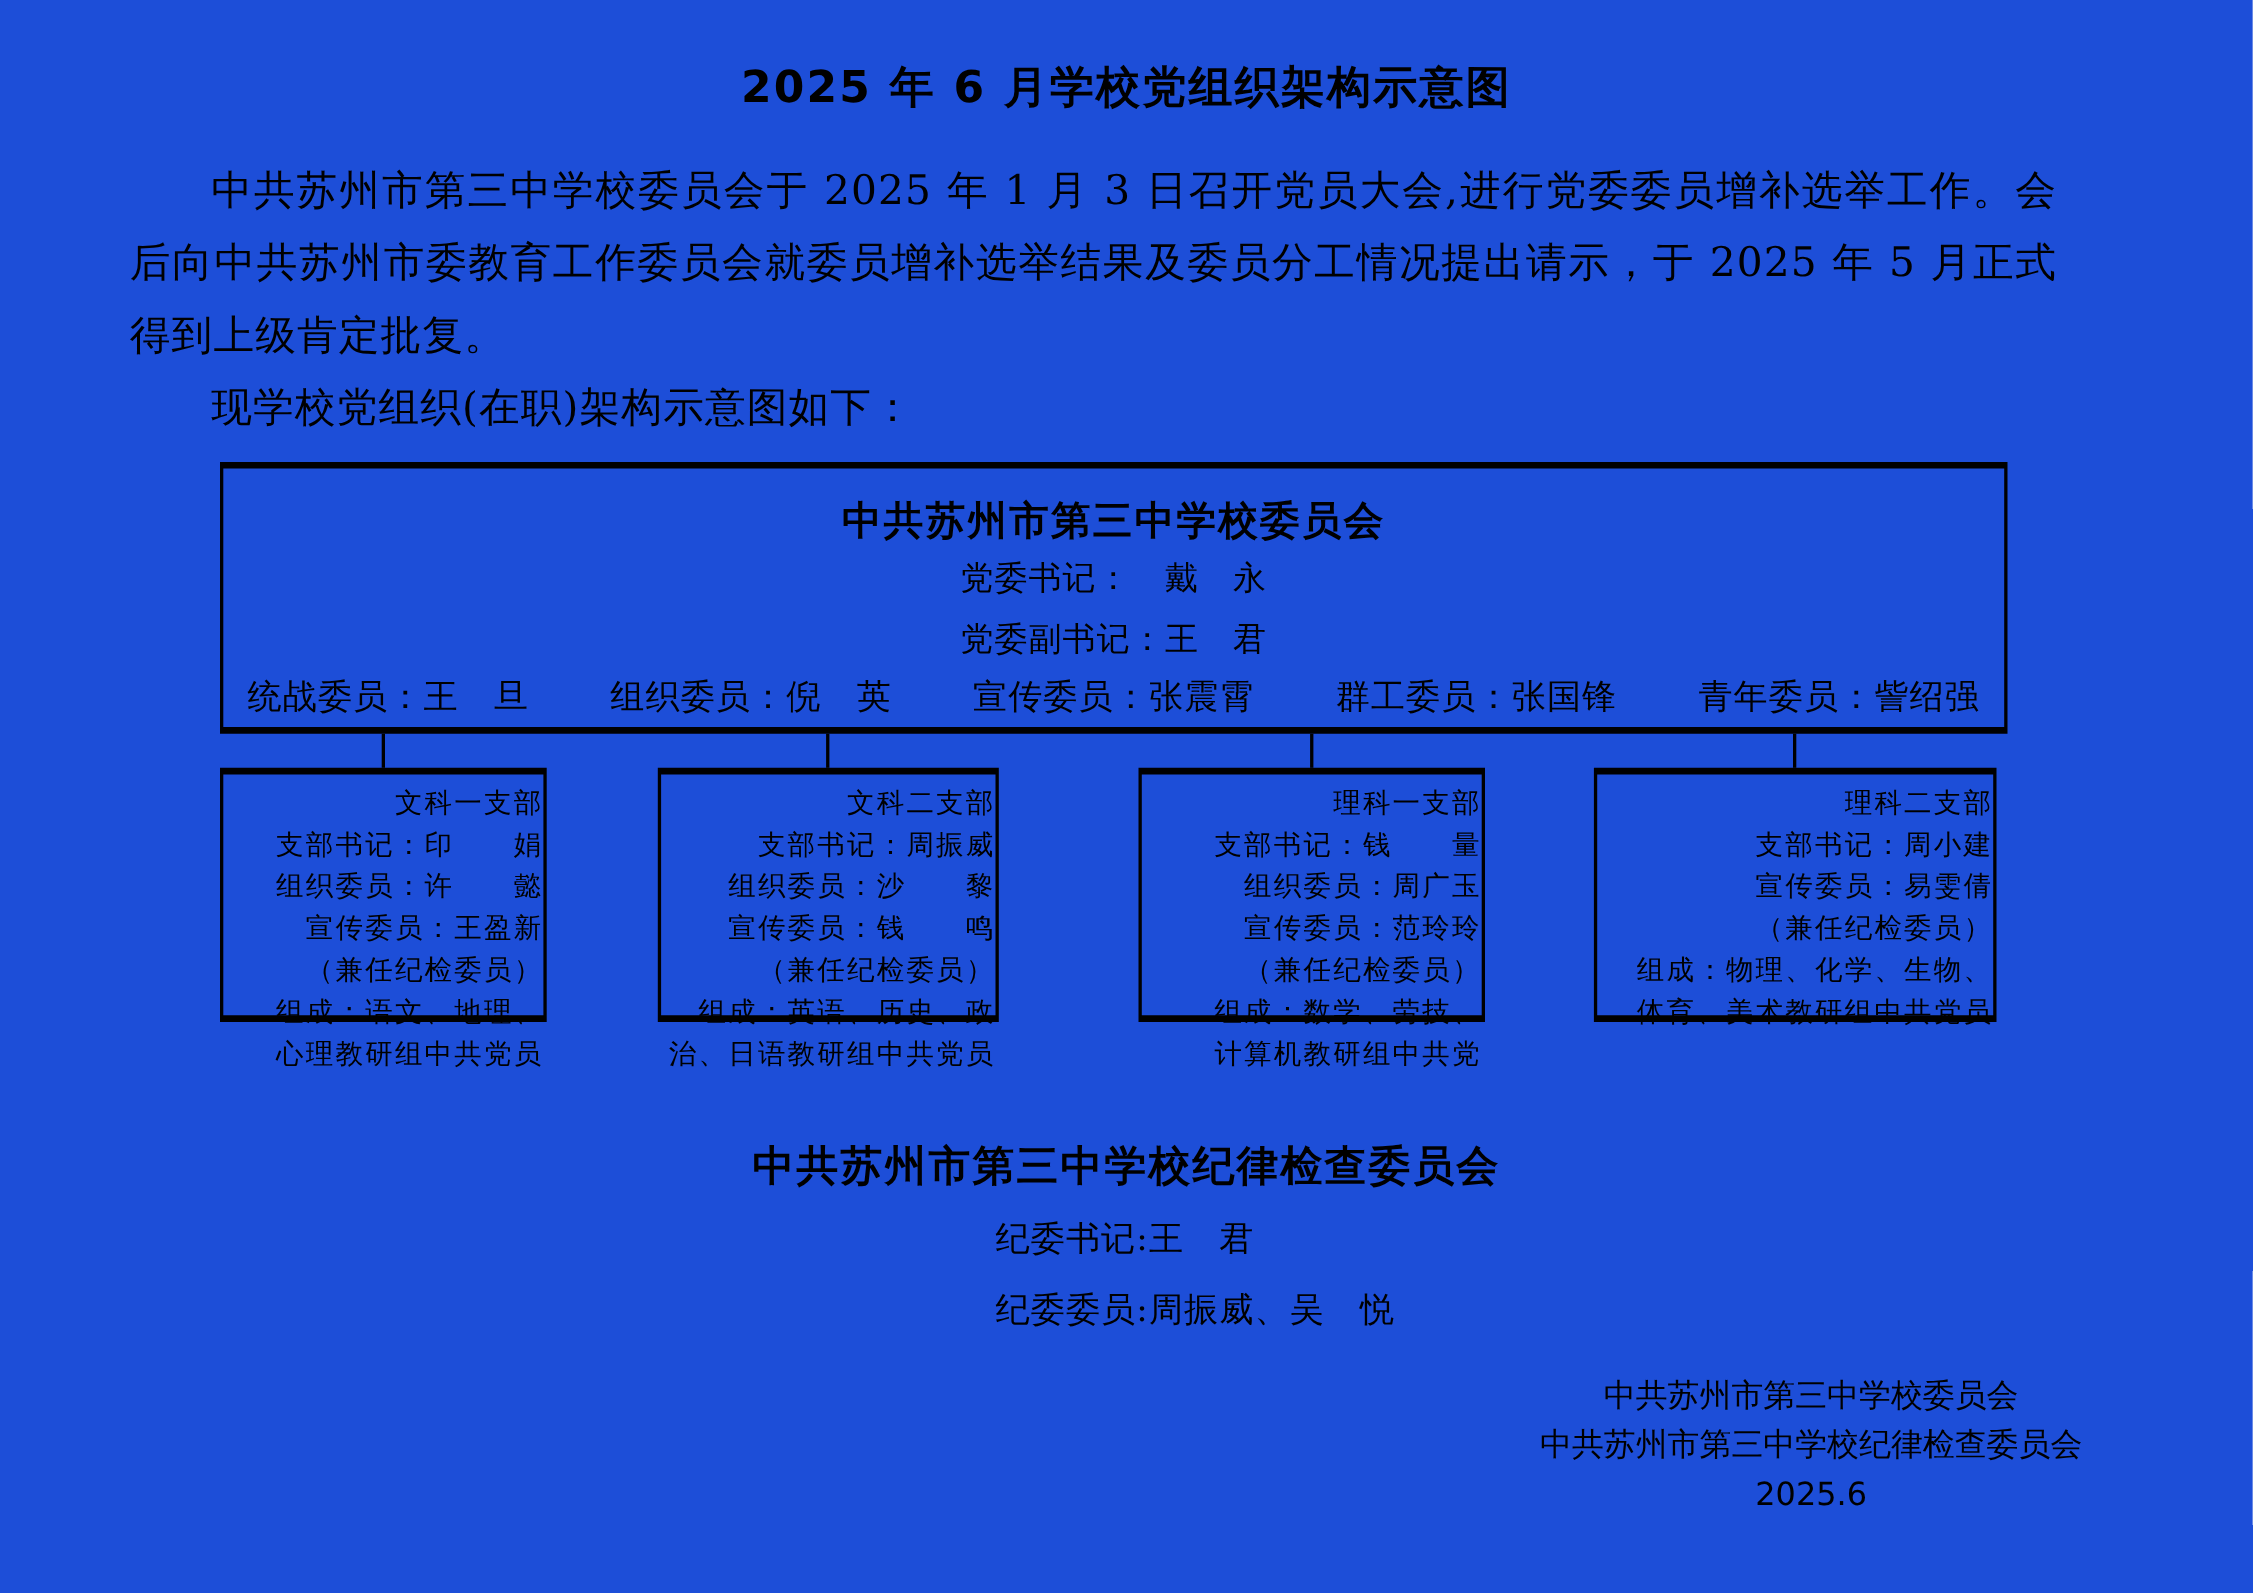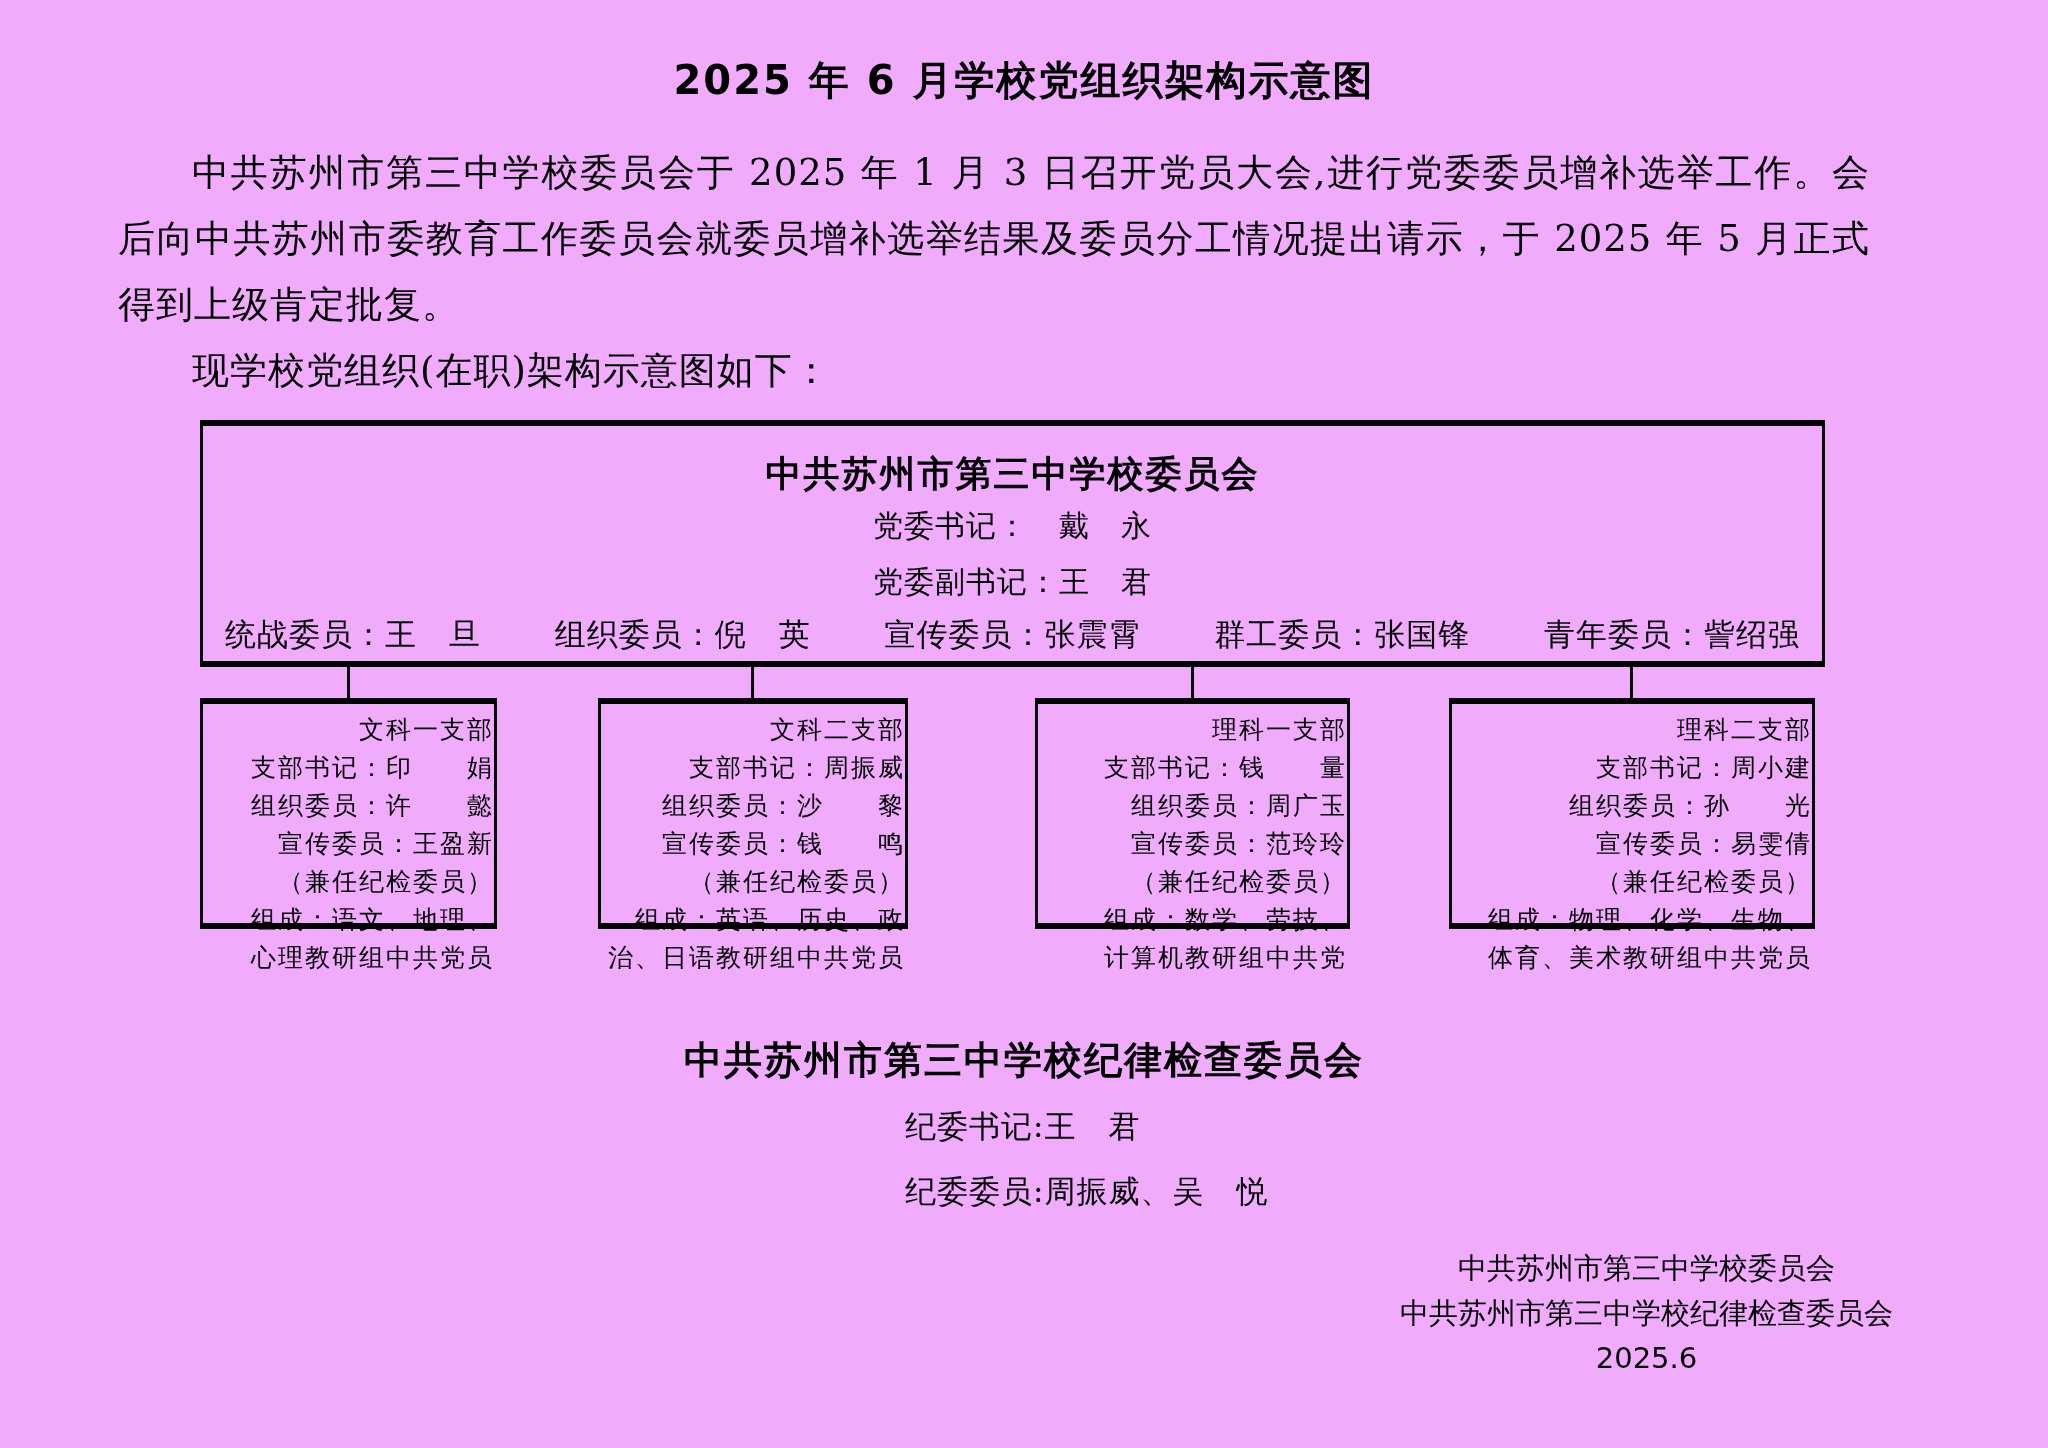--- a/index.html
+++ b/index.html
@@ -4,21 +4,21 @@
 <style>
   html, body {
     margin: 0;
     padding: 0;
     background: #ffffff;
   }
   .page {
     position: relative;
     width: 2048px;
     height: 1448px;
-    background: #f0abfc;
+    background: #1d4ed8;
     color: #000000;
     font-family: "DejaVu Serif", serif;
     overflow: hidden;
   }
   
   .doc-title {
     margin: 54px 0 0 0;
     text-align: center;
     font-family: "DejaVu Sans", sans-serif;
     font-weight: bold;
@@ -197,21 +197,20 @@
       <div class="branch-line">组织委员：周广玉</div>
       <div class="branch-line">宣传委员：范玲玲</div>
       <div class="branch-line">（兼任纪检委员）</div>
       <div class="branch-line">组成：数学、劳技、</div>
       <div class="branch-line">计算机教研组中共党</div>
     </div>
 
     <div class="branch b4">
       <div class="branch-title">理科二支部</div>
       <div class="branch-line">支部书记：周小建</div>
-      <div class="branch-line">组织委员：孙　　光</div>
       <div class="branch-line">宣传委员：易雯倩</div>
       <div class="branch-line">（兼任纪检委员）</div>
       <div class="branch-line">组成：物理、化学、生物、</div>
       <div class="branch-line">体育、美术教研组中共党员</div>
     </div>
 
   </div>
 
   <h2 class="disc-heading">中共苏州市第三中学校纪律检查委员会</h2>
 

